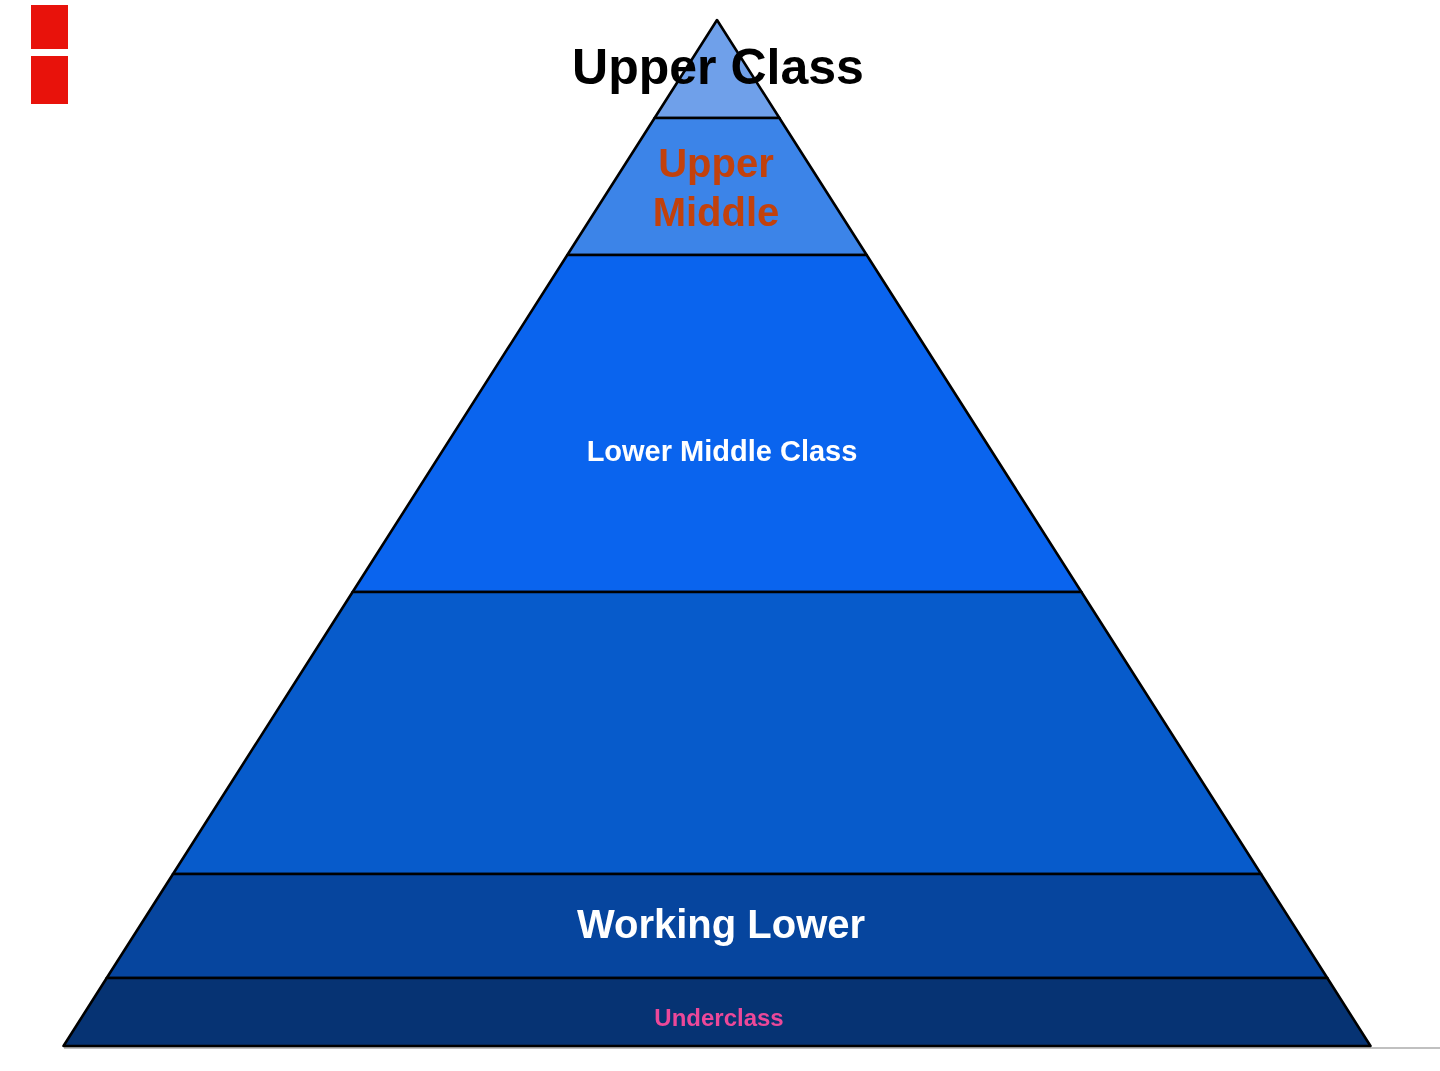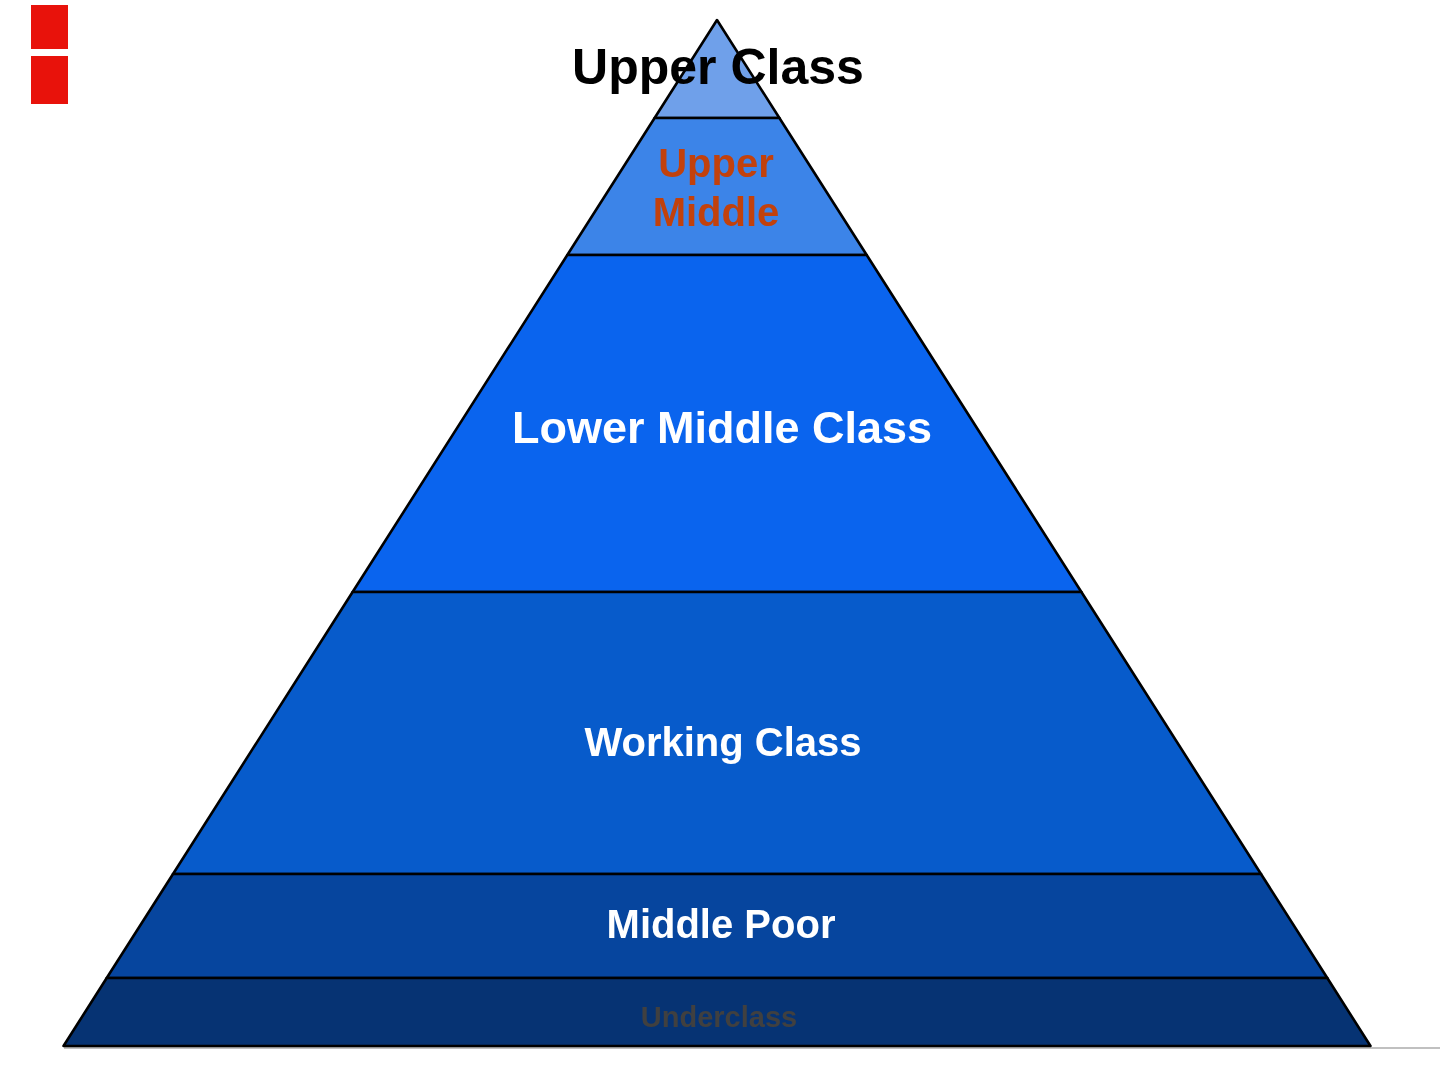--- a/index.html
+++ b/index.html
@@ -40,24 +40,24 @@
     position: absolute;
     transform: translate(-50%, -50%);
     font-weight: bold;
     white-space: pre-line;
     text-align: center;
     line-height: 1.22;
     letter-spacing: 0px;
   }
   .lbl-upper-class   { left: 718px; top: 67px;   font-size: 50px; color: #000000; }
   .lbl-upper-middle  { left: 716px; top: 188px;  font-size: 40px; color: #c2410c; }
-  .lbl-lower-middle  { left: 722px; top: 428px;  font-size: 45px; color: #ffffff; }
+  .lbl-lower-middle  { left: 722px; top: 452px;  font-size: 29px; color: #ffffff; }
   .lbl-working-class { left: 723px; top: 742px;  font-size: 40px; color: #ffffff; }
   .lbl-working-poor  { left: 721px; top: 924px;  font-size: 40px; color: #ffffff; }
-  .lbl-underclass    { left: 719px; top: 1018px; font-size: 29px; color: #404040; }
+  .lbl-underclass    { left: 719px; top: 1018px; font-size: 24px; color: #ec4899; }
 </style>
 </head>
 <body>
 
 <div id="canvas">
 
   <div class="baseline-rule"></div>
 
   <div class="red-mark top" style="background: rgb(232, 18, 11);"></div>
   <div class="red-mark bottom" style="background: rgb(232, 18, 11);"></div>
@@ -70,17 +70,16 @@
       <polygon points="352.6,592 1081.4,592 1261,874 173,874" fill="#075BCB"></polygon>
       <polygon points="173,874 1261,874 1327.3,978 106.7,978" fill="#06459E"></polygon>
       <polygon points="106.7,978 1327.3,978 1370.5,1046 63.5,1046" fill="#063373"></polygon>
     </g>
   </svg>
 
   <div class="lvl-label lbl-upper-class">Upper Class</div>
   <div class="lvl-label lbl-upper-middle">Upper
 Middle</div>
   <div class="lvl-label lbl-lower-middle">Lower Middle Class</div>
-  <div class="lvl-label lbl-working-class">Working Class</div>
-  <div class="lvl-label lbl-working-poor">Middle Poor</div>
+  <div class="lvl-label lbl-working-poor">Working Lower</div>
   <div class="lvl-label lbl-underclass">Underclass</div>
 
 </div>
 
 </body></html>

